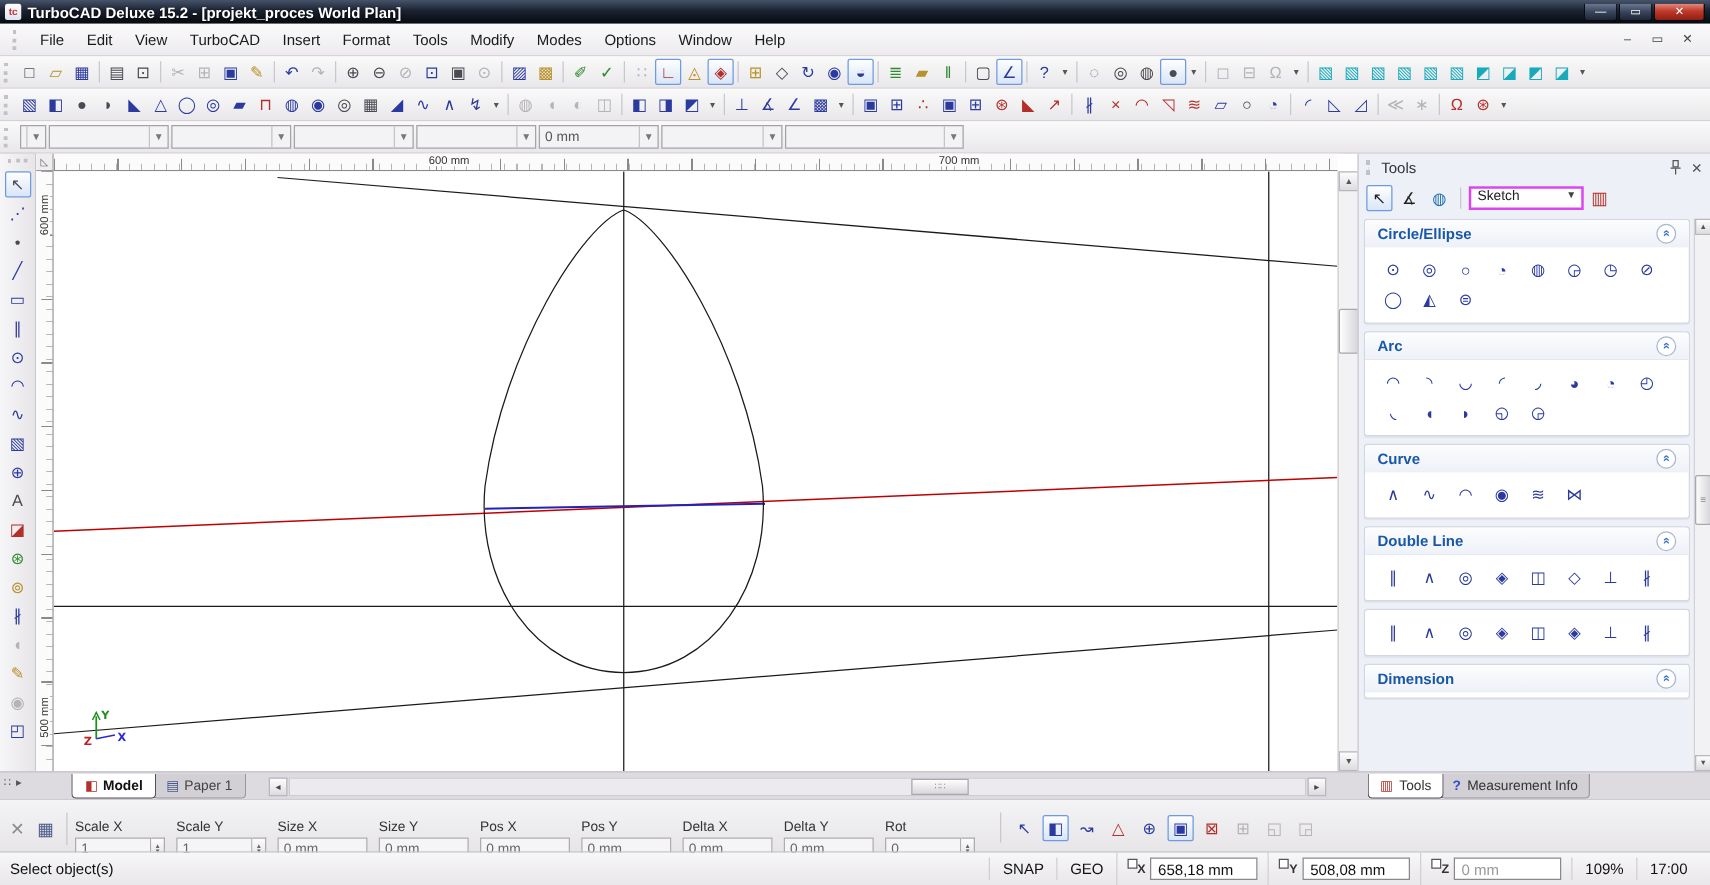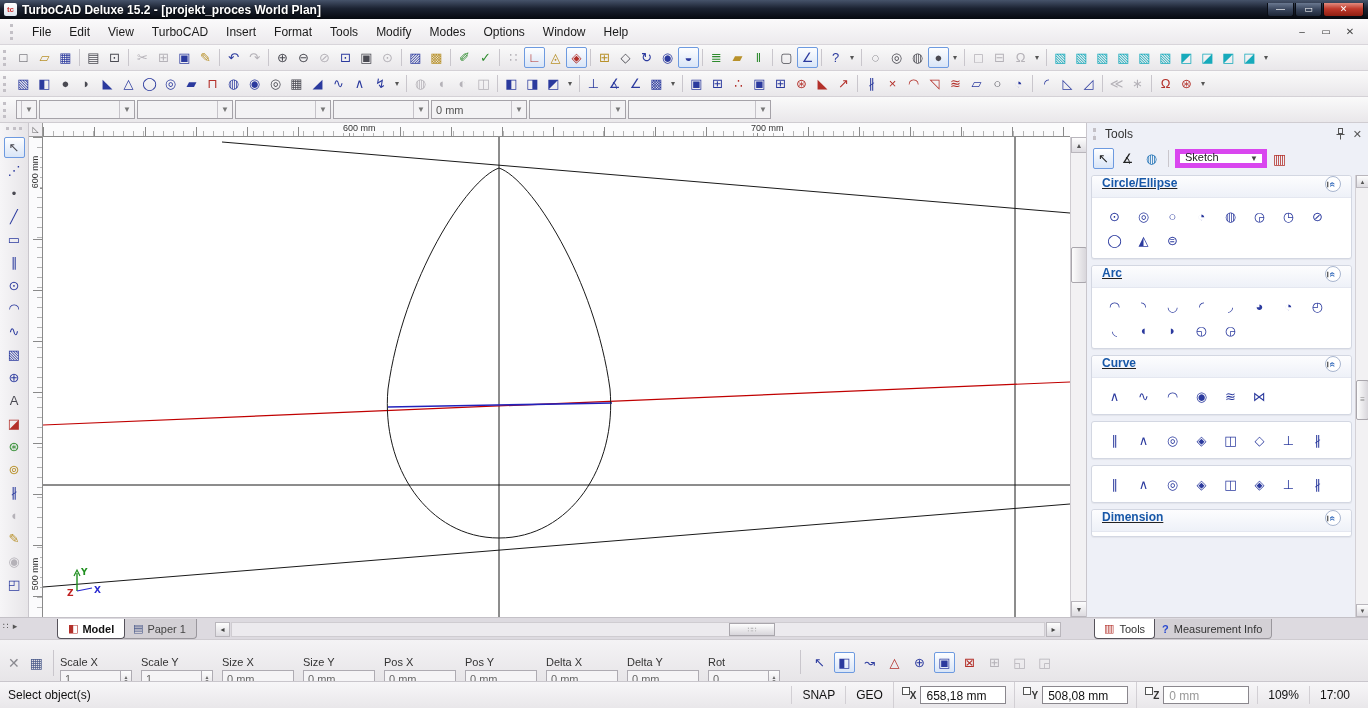--- a/index.html
+++ b/index.html
@@ -77,26 +77,26 @@
 
   
   .right-panel { position:absolute; left:1086px; top:0; width:282px; height:494px; background:#eef0f7; border-left:1px solid #c9c6cc; }
   .panel-header { height:22px; display:flex; align-items:center; padding:0 6px; color:#333; font-size:12px; }
   .panel-header::before { content:""; width:3px; height:12px; border-left:3px dotted #c3c0c6; margin-right:6px; }
   .panel-header .ph-icons { margin-left:auto; display:flex; gap:8px; align-items:center; }
   .pin-icon,.close-x { color:#555; font-size:11px; }
   .panel-toolbar { height:27px; display:flex; align-items:center; gap:3px; padding:0 6px; }
   .panel-toolbar .tbtn[data-state="t"] { background:linear-gradient(#fff,#d9e5f7); }
   .pt-sep { width:1px; height:17px; background:#c9c6cc; margin:0 3px; }
-  .sketch-combo { width:92px; height:19px; background:#fff; border:5px solid #d946ef; display:flex; align-items:flex-end; padding-left:5px; color:#222; }
+  .sketch-combo { width:92px; height:19px; background:#fff; border:2px solid #d946ef; display:flex; align-items:flex-start; padding-left:5px; color:#222; }
   .sketch-combo .arr { margin-left:auto; font-size:8px; color:#444; padding:0 4px; }
   .toolbox-icon { font-size:14px; color:#b3302a; padding:0 3px; }
   .sections { position:absolute; left:4px; top:52px; right:16px; bottom:0; overflow:hidden; }
   .section { background:#fff; border:1px solid #d3d7e2; border-radius:3px; margin-bottom:6px; padding-bottom:4px; box-shadow:0 1px 1px rgba(0,0,0,.05); }
-  .section-header { height:22px; display:flex; align-items:flex-start; padding:0 10px; background:linear-gradient(#fdfdfe,#eef1f8); border-bottom:1px solid #e4e7f0; border-radius:3px 3px 0 0;text-decoration:underline; }
+  .section-header { height:22px; display:flex; align-items:center; padding:0 10px; background:linear-gradient(#fdfdfe,#eef1f8); border-bottom:1px solid #e4e7f0; border-radius:3px 3px 0 0; }
   .section-title { color:#1858a8; font-weight:bold; font-size:12px; }
   .chev-btn { margin-left:auto; width:16px; height:16px; border:1px solid #a9b6cf; border-radius:50%; display:flex; align-items:center; justify-content:center; color:#3a6fbe; background:#fff; }
   .chev-btn b { transform:rotate(90deg); font-size:10px; font-weight:bold; }
   .icon-grid { display:flex; flex-wrap:wrap; padding:6px 6px 2px 8px; }
   .picon { width:29px; height:24px; display:flex; align-items:center; justify-content:center; border:1px solid transparent; border-radius:2px; }
   .picon i { font-style:normal; font-size:13px; color:#2b3a9e; }
   .panel-scroll { position:absolute; right:0; top:52px; bottom:0; width:13px; background:#f2f1f3; border-left:1px solid #d4d1d6; }
   .panel-scroll .scroll-btn { width:13px; height:13px; line-height:12px; font-size:6px; }
   .panel-scroll .scroll-btn.down { position:absolute; bottom:0; }
   .pthumb { position:absolute; top:205px; left:0; width:13px; height:40px; background:linear-gradient(90deg,#fdfdfd,#d8d6db); border:1px solid #a9a6ac; border-radius:2px; }
@@ -881,20 +881,26 @@
               </span>
               <span class="picon" data-name="curve-cloud">
                 <i data-name="icon-glyph">≋</i>
               </span>
               <span class="picon" data-name="curve-revision">
                 <i data-name="icon-glyph">⋈</i>
               </span>
           </div>
         </div>
         <div class="section" data-name="section-double-line">
+          <div class="section-header" data-name="section-header">
+            <span class="section-title" data-name="section-title">Double Line</span>
+            <span class="chev-btn" data-name="collapse-chevron-icon">
+                <b>«</b>
+              </span>
+          </div>
           <div class="icon-grid">
             <span class="picon" data-name="double-line">
                 <i data-name="icon-glyph">∥</i>
               </span>
               <span class="picon" data-name="double-polyline">
                 <i data-name="icon-glyph">∧</i>
               </span>
               <span class="picon" data-name="double-circle">
                 <i data-name="icon-glyph">◎</i>
               </span>

